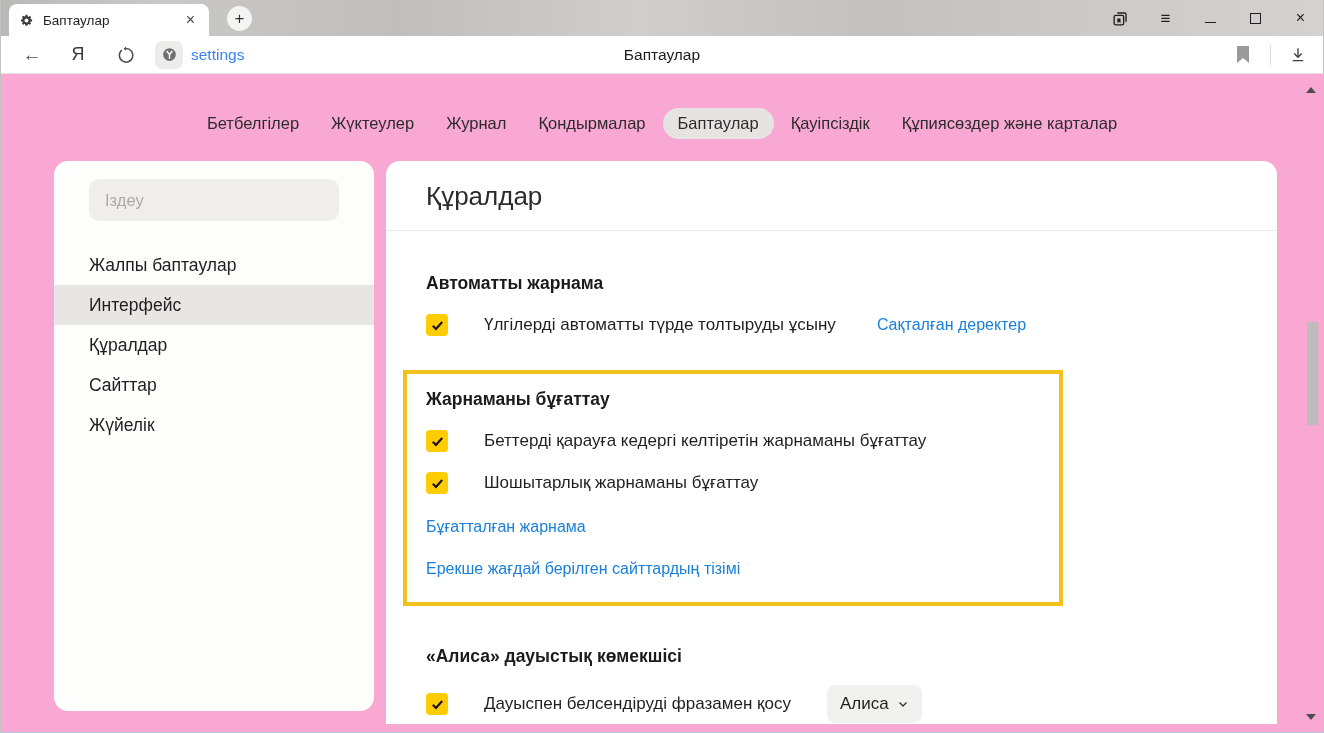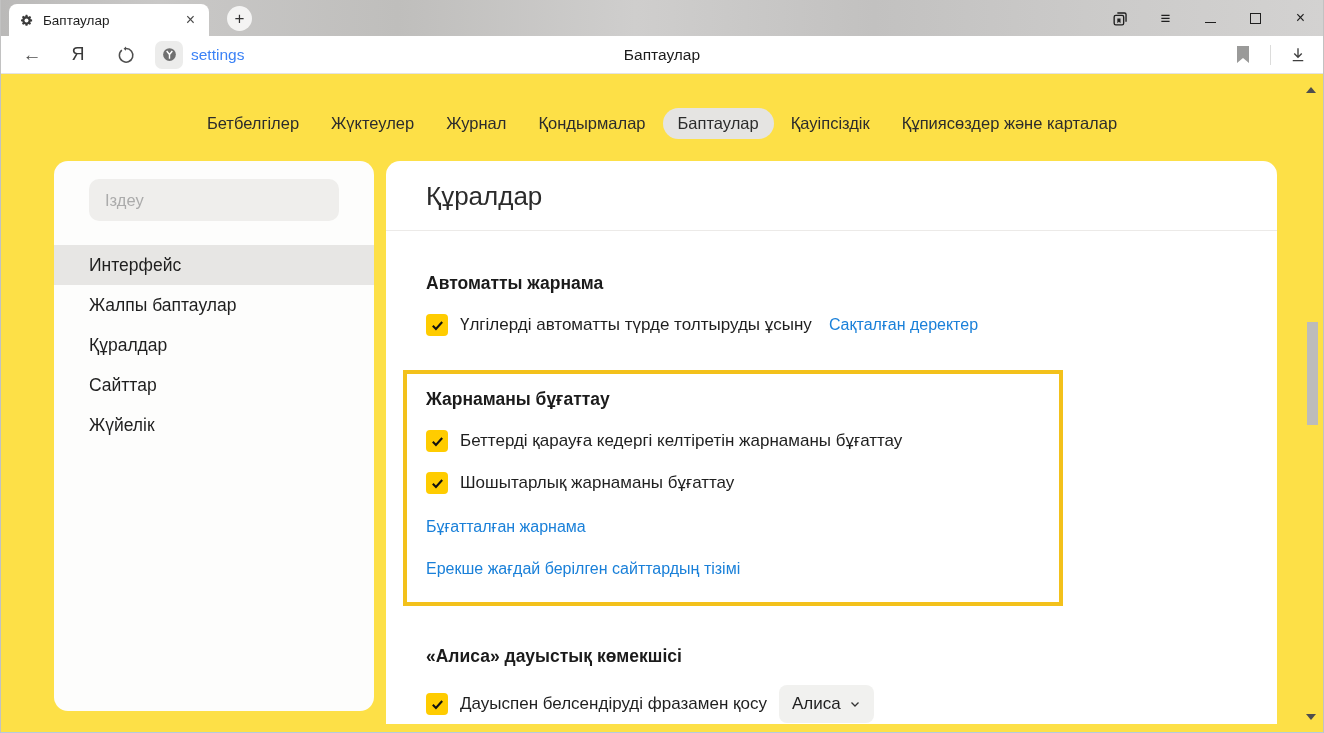--- a/index.html
+++ b/index.html
@@ -51,21 +51,21 @@
     display:flex; align-items:center; justify-content:center; margin-right:8px;
   }
   .ab-url { font-size:15.5px; color:#3b82f6; }
   .ab-center {
     position:absolute; left:0; right:0; text-align:center; font-size:15.5px; color:#1c1c1c; pointer-events:none;
   }
   .ab-right { margin-left:auto; display:flex; align-items:center; padding-right:14px; position:relative; z-index:2; }
   .ab-sep { width:1px; height:20px; background:#dcdcdb; margin:0 16px; }
 
   
-  .page { position:relative; height:659px; background:#fde047; }
+  .page { position:relative; height:659px; background:#f9a8d4; }
 
   .nav { display:flex; justify-content:center; align-items:center; padding-top:34px; }
   .nav-item { font-size:16.5px; color:#2c2c2c; padding:6px 15px; margin:0 1px; border-radius:18px; white-space:nowrap; }
   .nav-item.selected { background:#e5e4e2; }
 
   .content { display:flex; align-items:flex-start; margin-top:22px; padding-left:53px; }
 
   .sidebar {
     width:320px; flex-shrink:0; background:#fdfdfc; border-radius:14px; height:550px; padding-top:18px;
   }
@@ -81,21 +81,21 @@
 
   .panel {
     flex:1; margin-left:12px; margin-right:46px; background:#fff; border-radius:14px 14px 0 0; height:563px; overflow:hidden;
   }
   .panel-head { padding:20px 40px 18px; }
   .panel-title { font-size:26px; font-weight:400; color:#2b2b2b; }
   .panel-divider { border-bottom:1px solid #eceae8; }
 
   .sec-heading { font-size:17.5px; font-weight:700; color:#1b1b1b; }
   .autofill-heading { margin:42px 40px 0; }
-  .row { display:flex; align-items:center; }
+  .row { display:flex; align-items:center;gap:24px; }
   .autofill-row { margin:20px 40px 0; }
 
   .checkbox {
     width:22px; height:22px; border-radius:4px; background:#fc0;
     display:flex; align-items:center; justify-content:center; flex-shrink:0;
   }
   .chk-label { font-size:17px; color:#1f1f1f; margin-left:12px; }
   .link { font-size:16px; color:#1a80d9; text-decoration:none; }
   .autofill-link { margin-left:17px; }
 
@@ -214,22 +214,22 @@
       <span class="nav-item selected">Баптаулар</span>
       <span class="nav-item">Қауіпсіздік</span>
       <span class="nav-item">Құпиясөздер және карталар</span>
     </div>
 
     <div class="content">
 
       <aside class="sidebar">
         <input class="search-input" type="text" placeholder="Іздеу" style="">
         <div class="side-list">
+          <div class="side-item">Жалпы баптаулар</div>
           <div class="side-item selected">Интерфейс</div>
-          <div class="side-item">Жалпы баптаулар</div>
           <div class="side-item">Құралдар</div>
           <div class="side-item">Сайттар</div>
           <div class="side-item">Жүйелік</div>
         </div>
       </aside>
 
       <main class="panel">
         <div class="panel-head">
           <div class="panel-title">Құралдар</div>
         </div>

